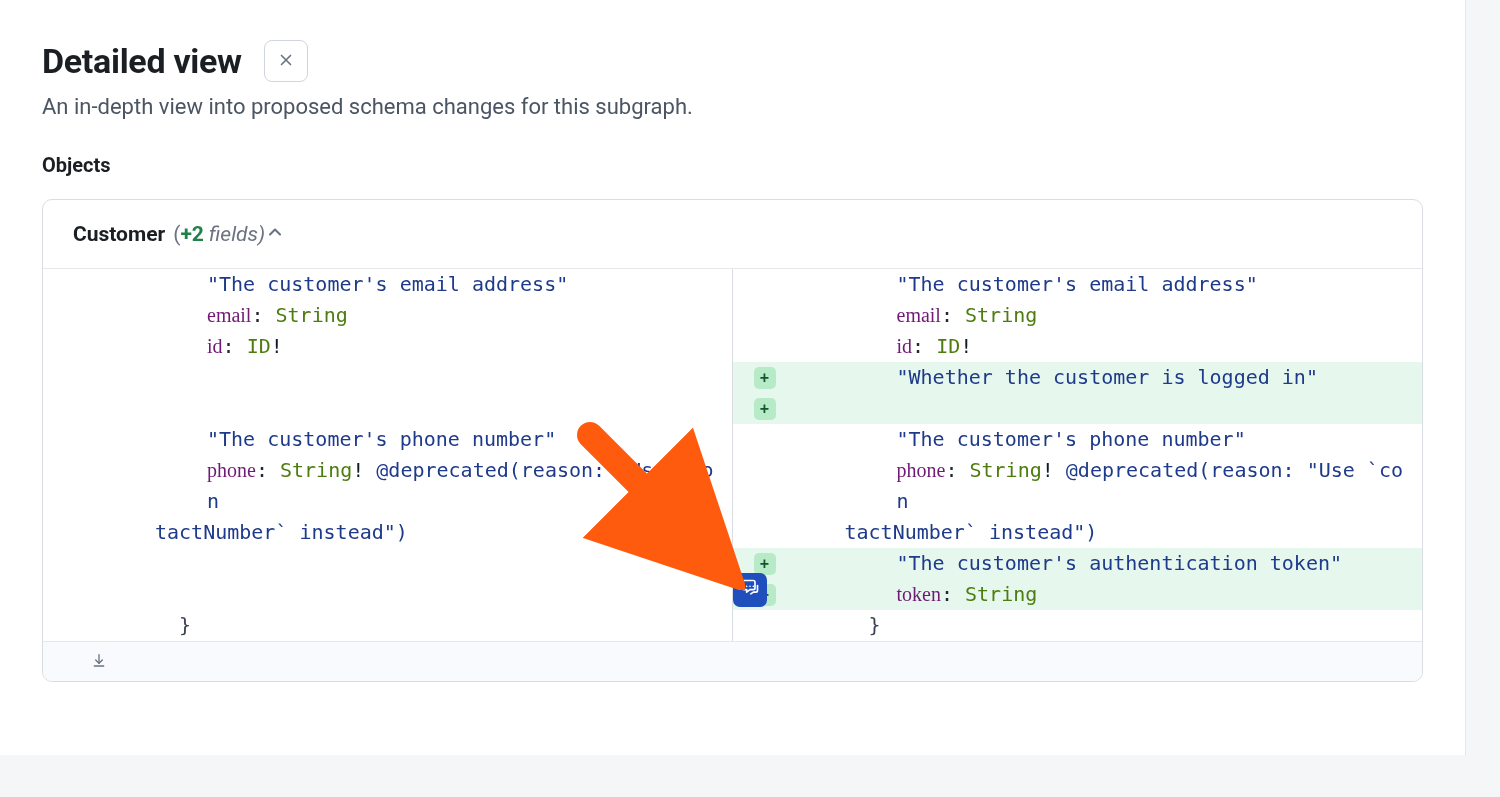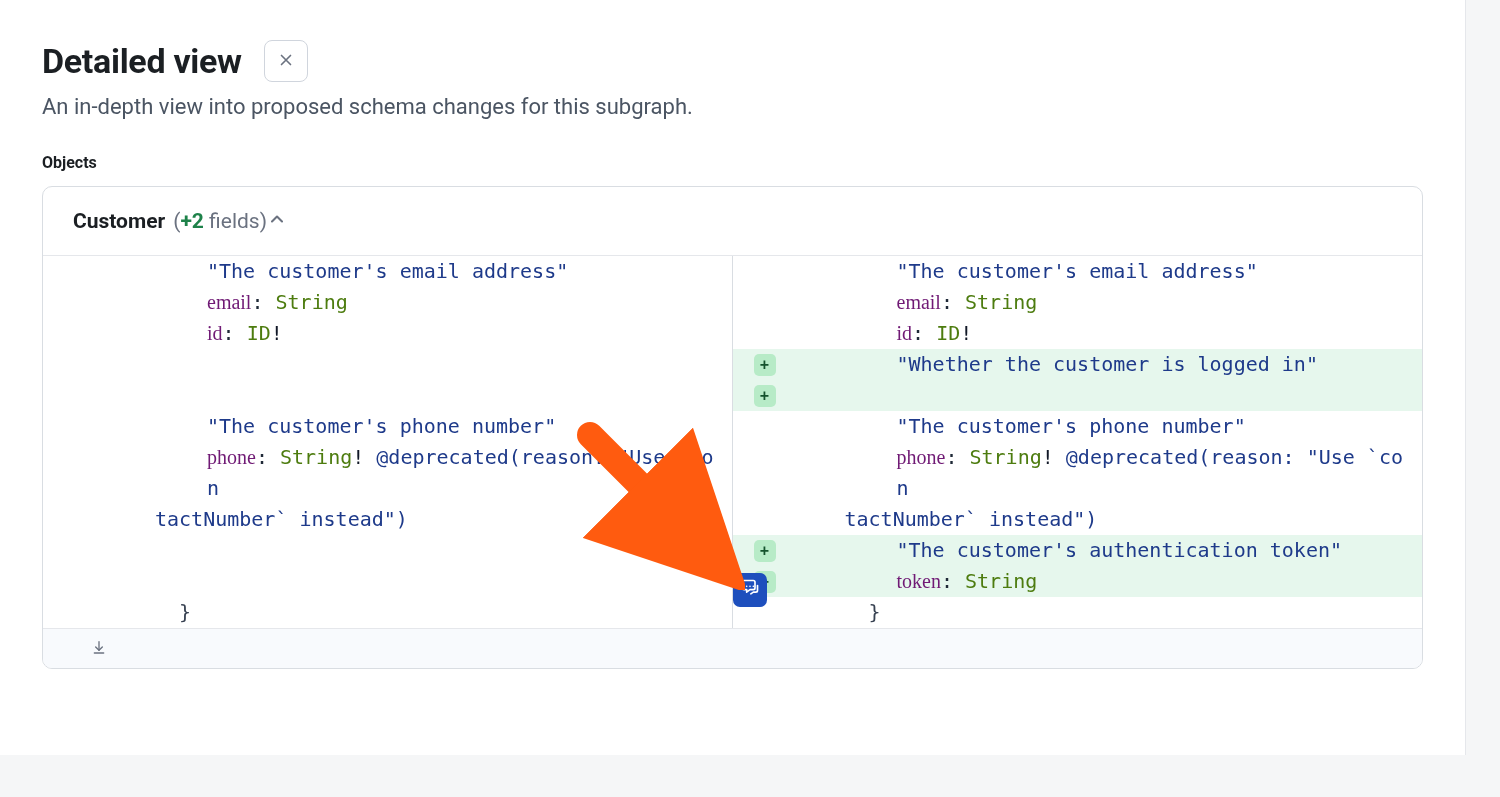--- a/index.html
+++ b/index.html
@@ -42,24 +42,24 @@
     color: #6b7280;
     cursor: pointer;
   }
   .close-btn svg { width: 18px; height: 18px; }
   .subtitle {
     font-size: 22px;
     color: #4b5563;
     margin-bottom: 34px;
   }
   .section-heading {
-    font-size: 16px;
+    font-size: 20px;
     font-weight: 700;
     color: #1b1f23;
-    margin-bottom: 14px;
+    margin-bottom: 22px;
   }
   .card {
     border: 1px solid #d9dde2;
     border-radius: 10px;
     overflow: hidden;
   }
   .card-header {
     display: flex;
     align-items: center;
     padding: 22px 30px;
@@ -68,21 +68,21 @@
   }
   .card-header-left {
     display: flex;
     align-items: baseline;
     gap: 8px;
     font-size: 21px;
   }
   .obj-name { font-weight: 700; color: #1b1f23; }
   .paren-open, .paren-close { color: #6b7280; }
   .field-count-plus { color: #1e824a; font-weight: 700; }
-  .field-count-text { color: #6b7280; }
+  .field-count-text { color: #6b7280; font-style: italic; }
   .chevron { color: #6b7280; }
   .chevron svg { width: 20px; height: 20px; }
   .diff-body {
     display: flex;
     font-family: ui-monospace, SFMono-Regular, Menlo, Consolas, monospace;
     font-size: 20px;
     line-height: 31px;
   }
   .diff-col {
     width: 50%;

